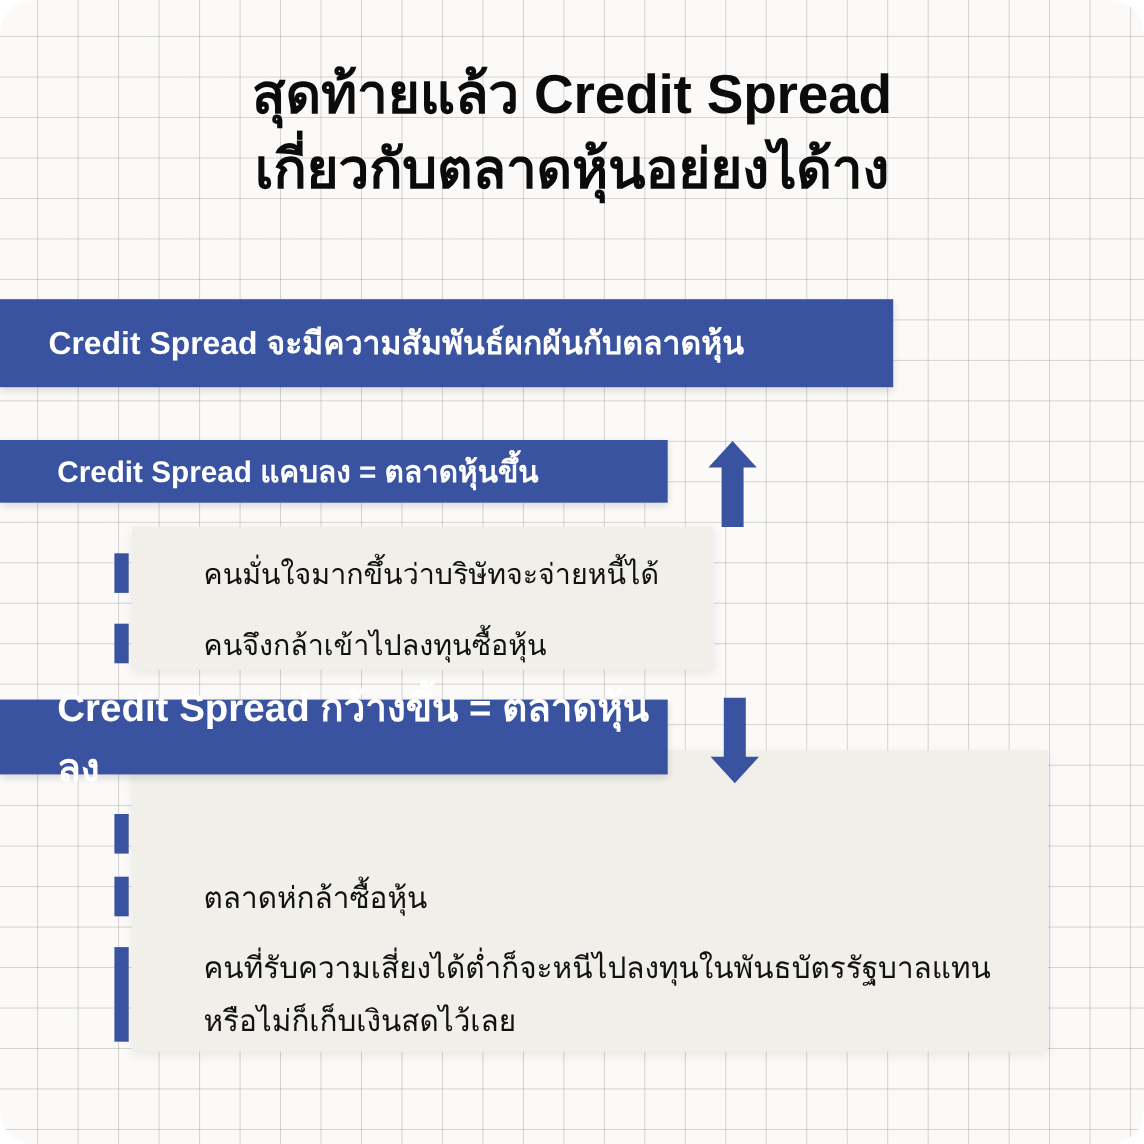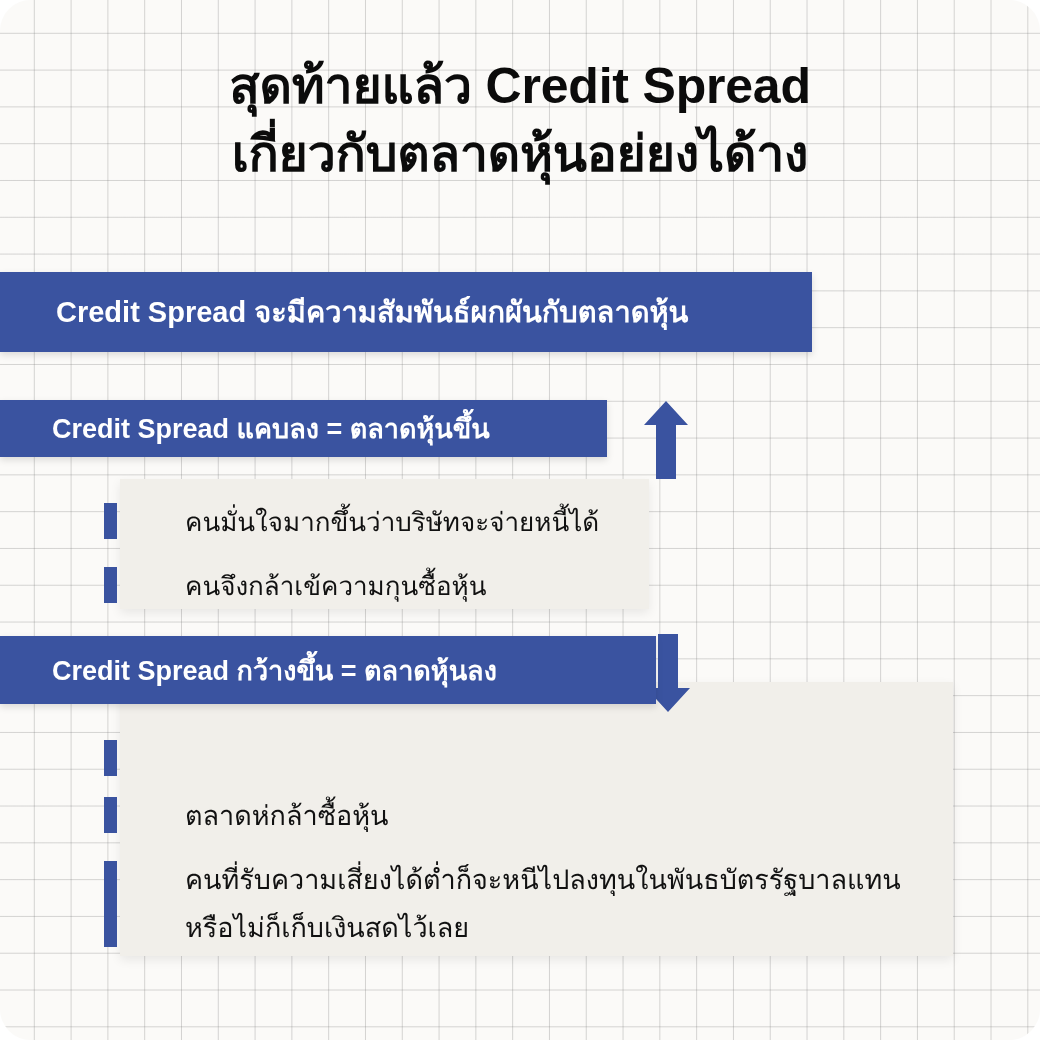--- a/index.html
+++ b/index.html
@@ -40,24 +40,24 @@
     background:#3a53a0;
     color:#ffffff;
     font-weight:700;
     display:flex;
     align-items:center;
     box-shadow:0 3px 7px rgba(0,0,0,0.13);
     z-index:4;
   }
   .banner span{ display:block; }
   #banner-1{ top:272px; width:812px; height:80px; font-size:29px; }
-  #banner-1 span{ padding-left:56px; }
+  #banner-1 span{ padding-left:44px; }
   #banner-2{ top:400px; width:607px; height:57px; font-size:27px; }
   #banner-2 span{ padding-left:52px; }
-  #banner-3{ top:636px; width:656px; height:68px; font-size:27px; }
+  #banner-3{ top:636px; width:607px; height:68px; font-size:35px; }
   #banner-3 span{ padding-left:52px; }
 
   
   .arrow{ position:absolute; z-index:3; }
   #arrow-up{ left:643px; top:399px; width:46px; height:82px; }
   #arrow-down{ left:645px; top:634px; width:46px; height:80px; }
 
   
   .card{
     position:absolute;
@@ -144,21 +144,21 @@
 
   <div class="card" id="card-1"></div>
 
   <div class="bullets" id="bullets-1">
     <div class="bullet-row">
       <div class="bullet-mark h1"></div>
       <div class="bullet-text">คนมั่นใจมากขึ้นว่าบริษัทจะจ่ายหนี้ได้</div>
     </div>
     <div class="bullet-row">
       <div class="bullet-mark h1"></div>
-      <div class="bullet-text">คนจึงกล้าเข้ความกุนซื้อหุ้น</div>
+      <div class="bullet-text">คนจึงกล้าเข้าไปลงทุนซื้อหุ้น</div>
     </div>
   </div>
 
   <div class="banner" id="banner-3">
     <span>Credit Spread กว้างขึ้น = ตลาดหุ้นลง</span>
   </div>
 
   <svg class="arrow" id="arrow-down" viewBox="0 0 46 80">
     <polygon points="23,78 45,54 33,54 33,0 13,0 13,54 1,54" fill="#3a53a0"></polygon>
   </svg>

